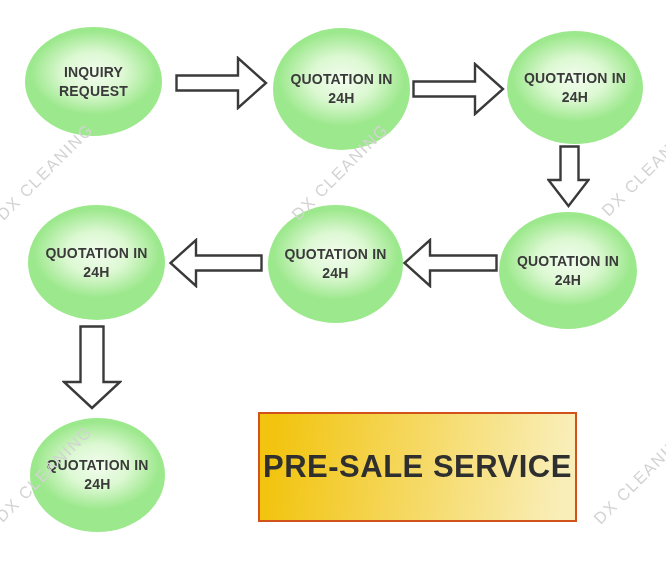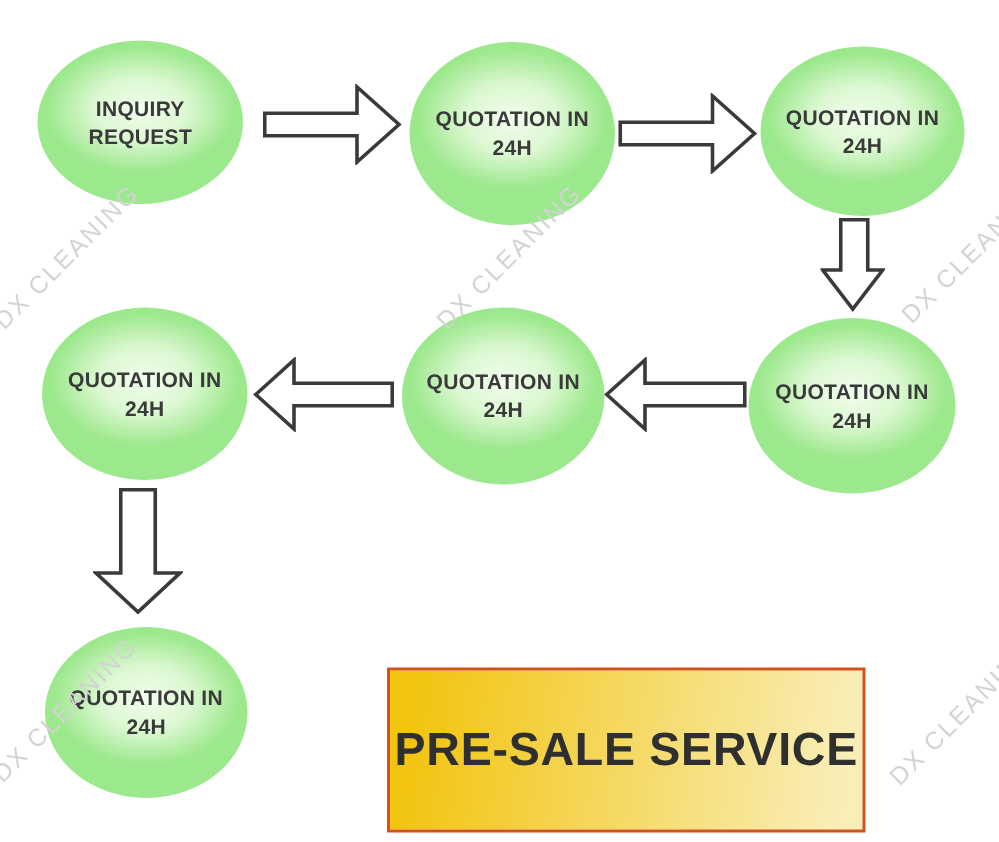--- a/index.html
+++ b/index.html
@@ -55,21 +55,21 @@
   .w3{left:650px;top:168px;}
   .w4{left:44px;top:474px;}
   .w5{left:642px;top:476px;}
   
   .banner{
     position:absolute;z-index:3;
     left:258px;top:412px;width:319px;height:110px;
     box-sizing:border-box;
     border:2px solid var(--banner-border);
     background:linear-gradient(98deg, var(--banner-from) 5%, var(--banner-to) 95%);
-    display:flex;align-items:center;justify-content:center;margin-top:33px;
+    display:flex;align-items:center;justify-content:center;
   }
   .banner-label{
     font-size:31px;font-weight:bold;color:#2f2f2f;letter-spacing:.5px;
   }
 </style>
 </head>
 <body>
 
 <div class="stage">
 

